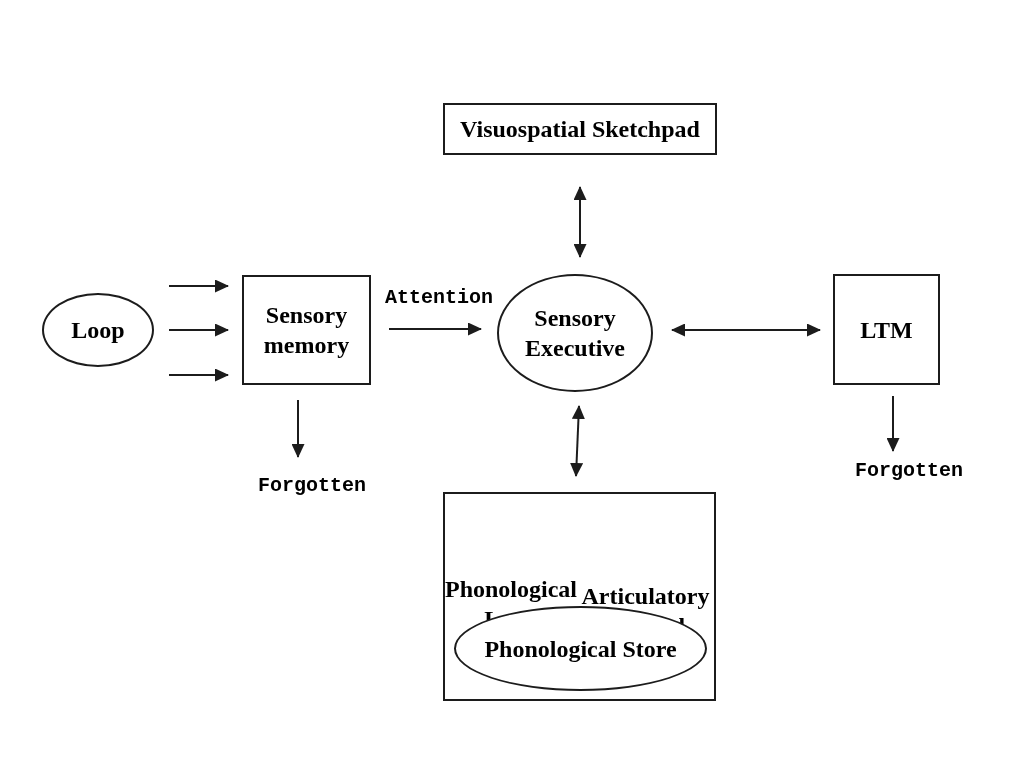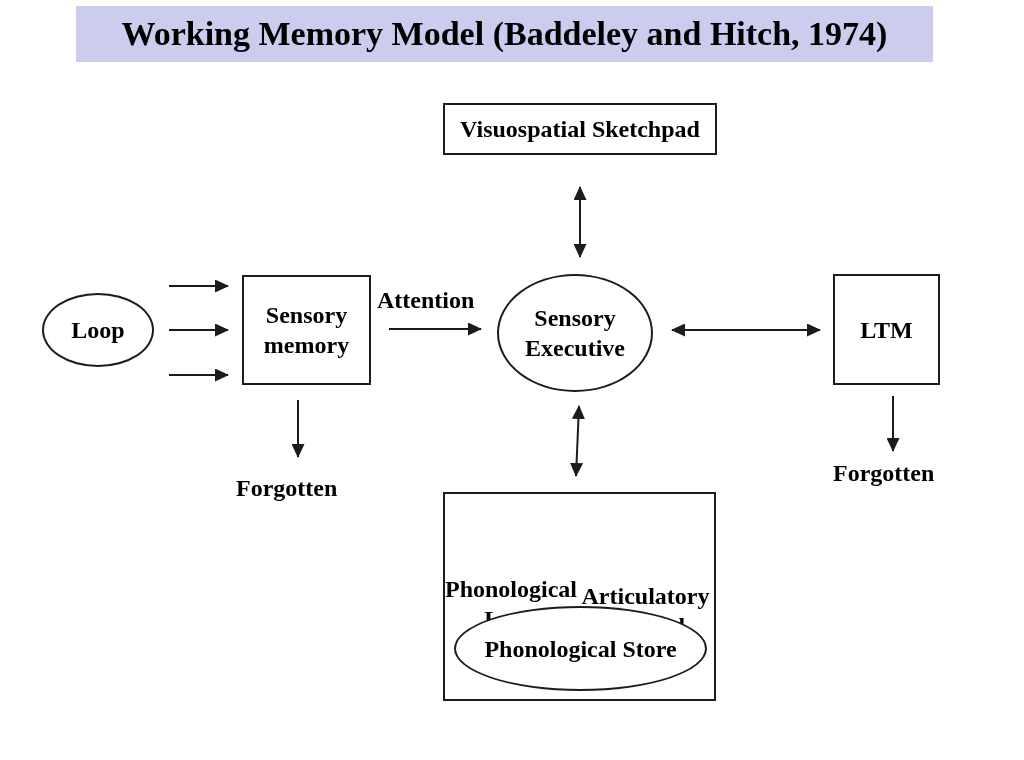--- a/index.html
+++ b/index.html
@@ -27,21 +27,21 @@
     text-align:center;font-size:24px;line-height:1.25;
   }
   .rect{border:2px solid var(--line);background:var(--bg);}
   .oval{border:2px solid var(--line);border-radius:50%;background:var(--bg);}
   .vs-box{left:443px;top:103px;width:274px;height:52px;}
   .input-oval{left:42px;top:293px;width:112px;height:74px;}
   .sensory-box{left:242px;top:275px;width:129px;height:110px;padding:4px 2px;}
   .ce-oval{left:497px;top:274px;width:156px;height:118px;padding:0 12px;}
   .ltm-box{left:833px;top:274px;width:107px;height:111px;}
   .floating-label{
-    position:absolute;text-align:left;font-size:24px;line-height:1.1;
+    position:absolute;text-align:right;font-size:20px;line-height:1.1;font-family:Liberation Mono, monospace;
   }
   .attention-label{left:377px;top:287px;width:116px;}
   .forgotten-left{left:236px;top:475px;width:130px;}
   .forgotten-right{left:833px;top:460px;width:130px;}
   .pl-box{left:443px;top:492px;width:273px;height:209px;flex-direction:row;justify-content:flex-start;}
   .pl-title{margin-top:14px;font-size:24px;}
   .ac-label{margin-top:29px;font-size:24px;}
   .store-oval{left:9px;top:112px;width:253px;height:85px;position:absolute;}
   .arrow-layer{position:absolute;left:0;top:0;width:1024px;height:760px;pointer-events:none;}
   .arrow-layer line{stroke:var(--line);stroke-width:2px;}
@@ -61,23 +61,20 @@
     <line x1="169" y1="330" x2="228" y2="330" marker-end="url(#ah)"></line>
     <line x1="169" y1="375" x2="228" y2="375" marker-end="url(#ah)"></line>
     <line x1="389" y1="329" x2="481" y2="329" marker-end="url(#ah)"></line>
     <line x1="580" y1="257" x2="580" y2="187" marker-start="url(#ah)" marker-end="url(#ah)"></line>
     <line x1="672" y1="330" x2="820" y2="330" marker-start="url(#ah)" marker-end="url(#ah)"></line>
     <line x1="579" y1="406" x2="576" y2="476" marker-start="url(#ah)" marker-end="url(#ah)"></line>
     <line x1="298" y1="400" x2="298" y2="457" marker-end="url(#ah)"></line>
     <line x1="893" y1="396" x2="893" y2="451" marker-end="url(#ah)"></line>
   </svg>
 
-  <div class="title-bar">
-    <span>Working Memory Model (Baddeley and Hitch, 1974)</span>
-  </div>
 
   <div class="node rect vs-box">
     <span>Visuospatial Sketchpad</span>
   </div>
 
   <div class="node oval input-oval">
     <span>Loop</span>
   </div>
 
   <div class="node rect sensory-box">

